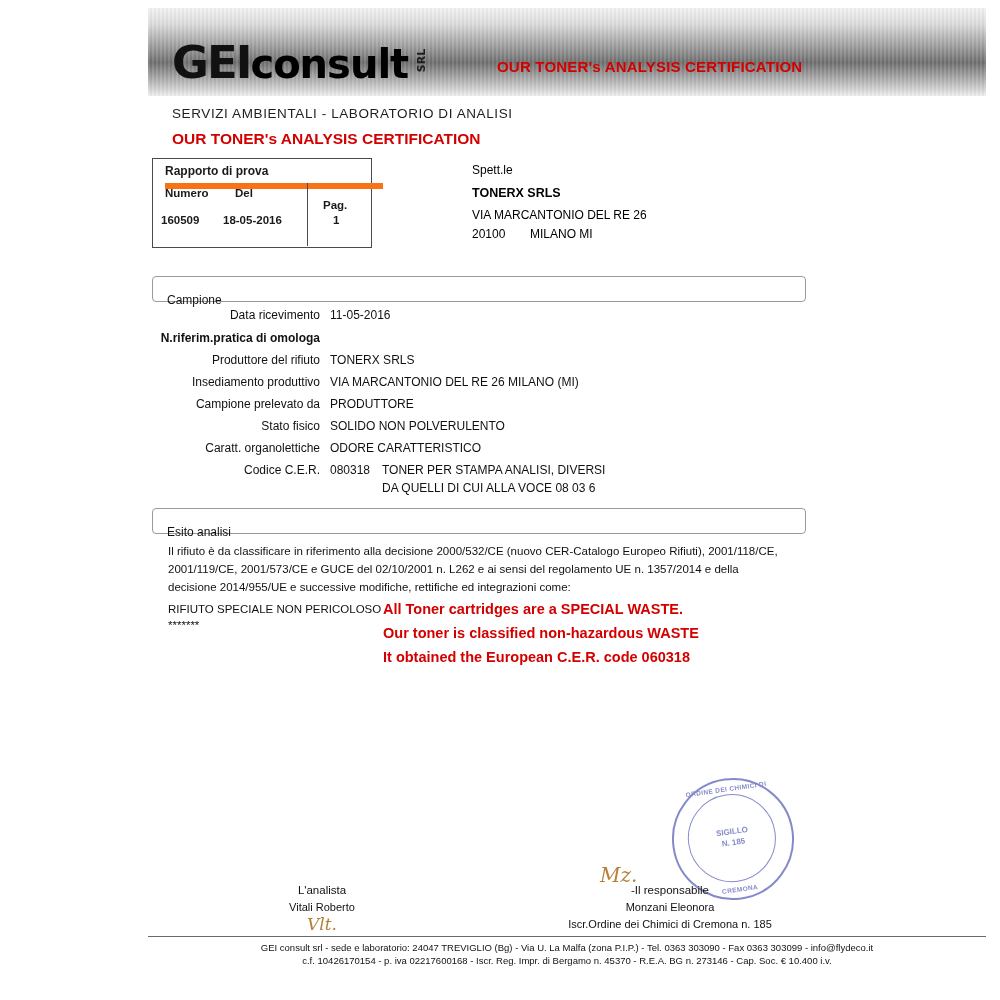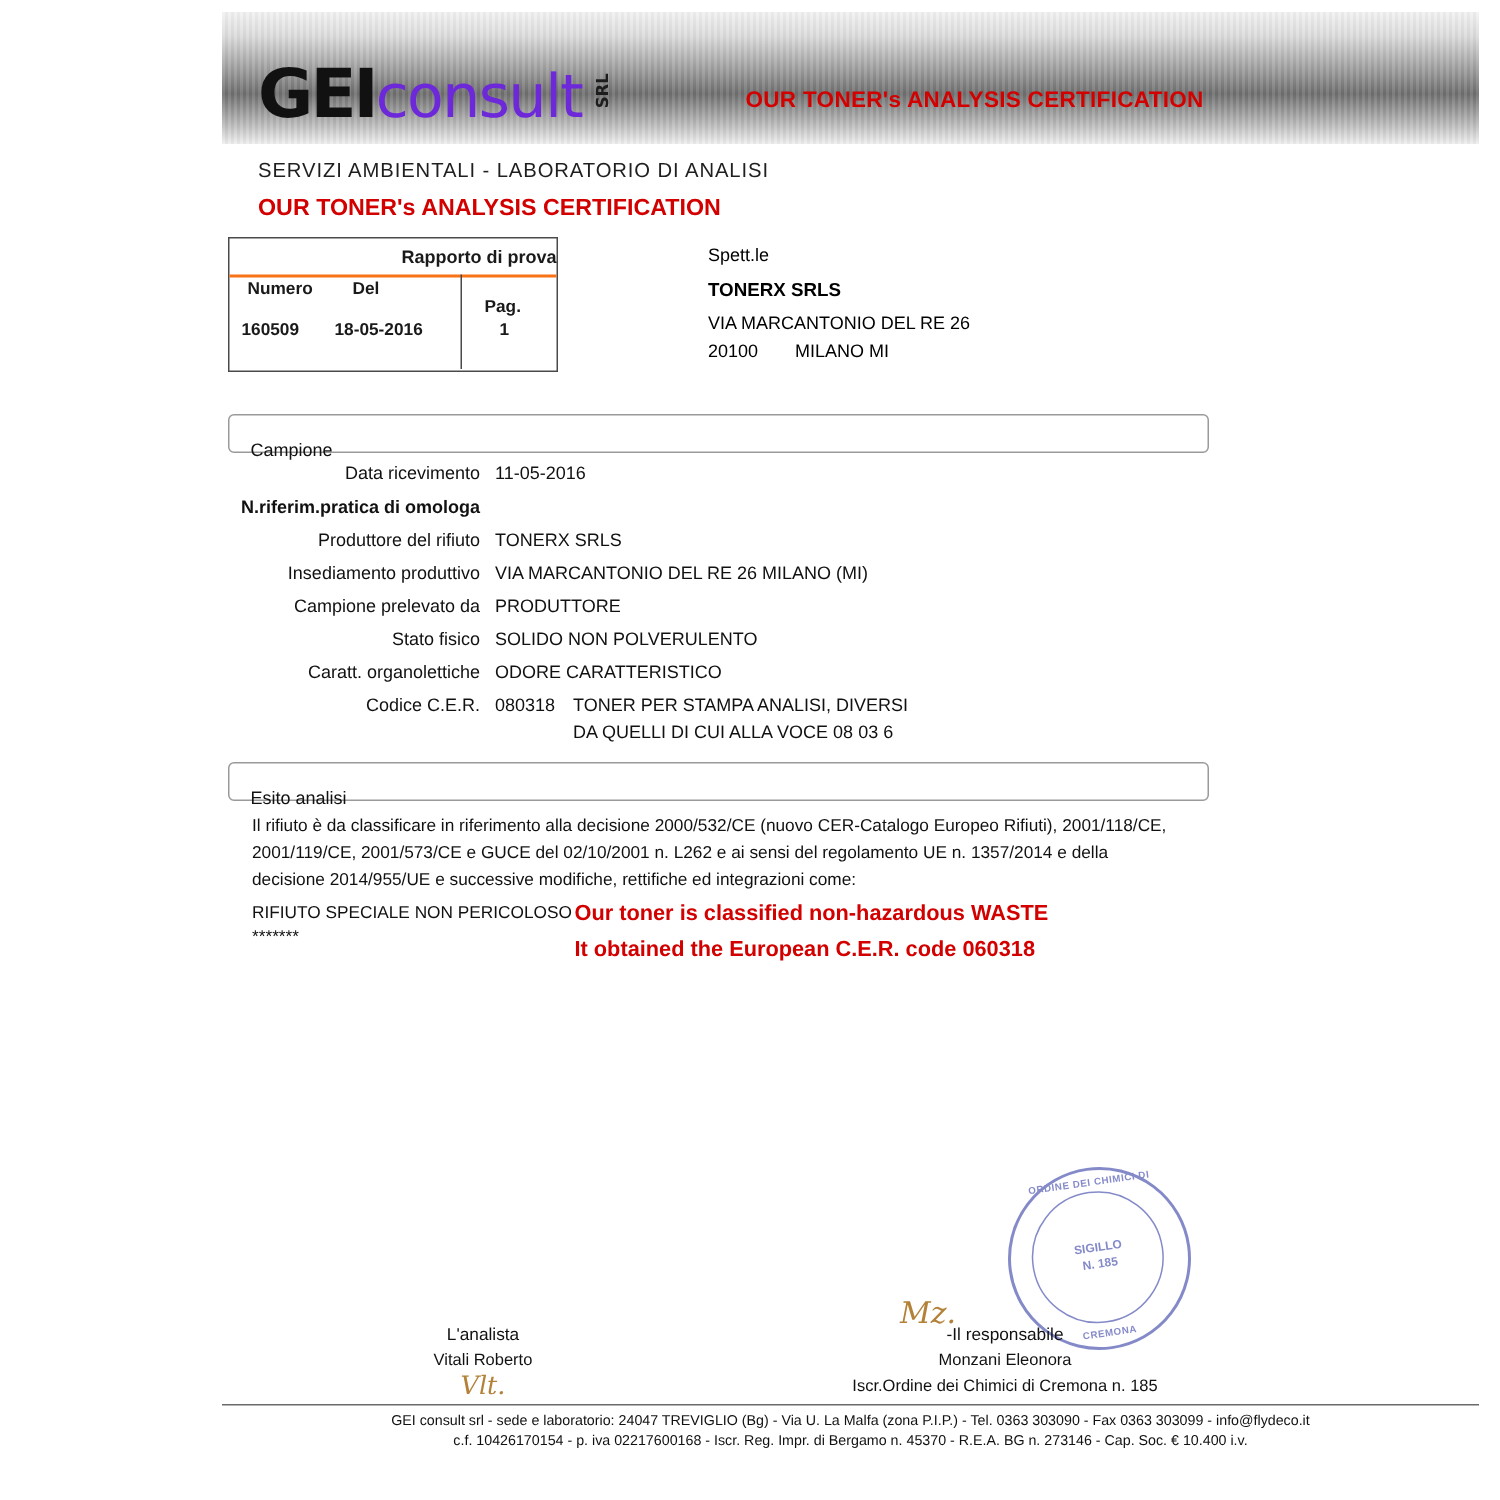--- a/index.html
+++ b/index.html
@@ -48,23 +48,23 @@
     color: #1d1d1d;
     z-index: 4;
     line-height: 1;
   }
   .logo .gei {
     font-size: 45px;
     color: #111;
     letter-spacing: -2px;
   }
   .logo .consult {
-    font-weight: normal;
+    font-weight: bold;
     font-size: 40px;
-    color: #6d28d9;
+    color: #000000;
     letter-spacing: -1px;
   }
   .logo .srl {
     font-size: 11px;
     font-weight: bold;
     vertical-align: 14px;
     letter-spacing: 0px;
     display: inline-block;
     transform: rotate(-90deg);
     transform-origin: center;
@@ -101,28 +101,28 @@
   .rapporto-box {
     position: absolute;
     left: 152px;
     top: 158px;
     width: 218px;
     height: 88px;
     border: 1px solid #4a4a4a;
   }
   .rapporto-title {
     position: absolute;
-    left: 0; top: 0;
+    left: 12px; top: 0;
     width: 218px;
     height: 24px;
     line-height: 24px;
-    text-align: right;
+    text-align: left;
     font-size: 12px;
     font-weight: bold;
-    border-bottom: 2px solid #f97316;
+    border-bottom: 6px solid #f97316;
   }
   .rap-col-head {
     position: absolute;
     top: 28px;
     font-size: 11.5px;
     font-weight: bold;
   }
   .rap-val {
     position: absolute;
     top: 55px;
@@ -418,20 +418,21 @@
   </div>
 
   <div class="para">Il rifiuto è da classificare in riferimento alla decisione 2000/532/CE (nuovo CER-Catalogo Europeo Rifiuti), 2001/118/CE, 2001/119/CE, 2001/573/CE e GUCE del 02/10/2001 n.  L262 e ai sensi del regolamento UE n. 1357/2014 e della decisione 2014/955/UE e successive modifiche, rettifiche ed integrazioni come:</div>
 
   <div class="rifiuto">
     <div>RIFIUTO SPECIALE NON PERICOLOSO</div>
     <div>*******</div>
   </div>
 
   <div class="annot-block">
+    <div>All Toner cartridges are a SPECIAL WASTE.</div>
     <div>Our toner is  classified non-hazardous WASTE</div>
     <div>It obtained the European C.E.R. code  060318</div>
   </div>
 
   <div class="stamp">
     <div class="inner"></div>
     <div class="txt-top">ORDINE DEI CHIMICI DI</div>
     <div class="center">
       <div>SIGILLO</div>
       <div>N. 185</div>

